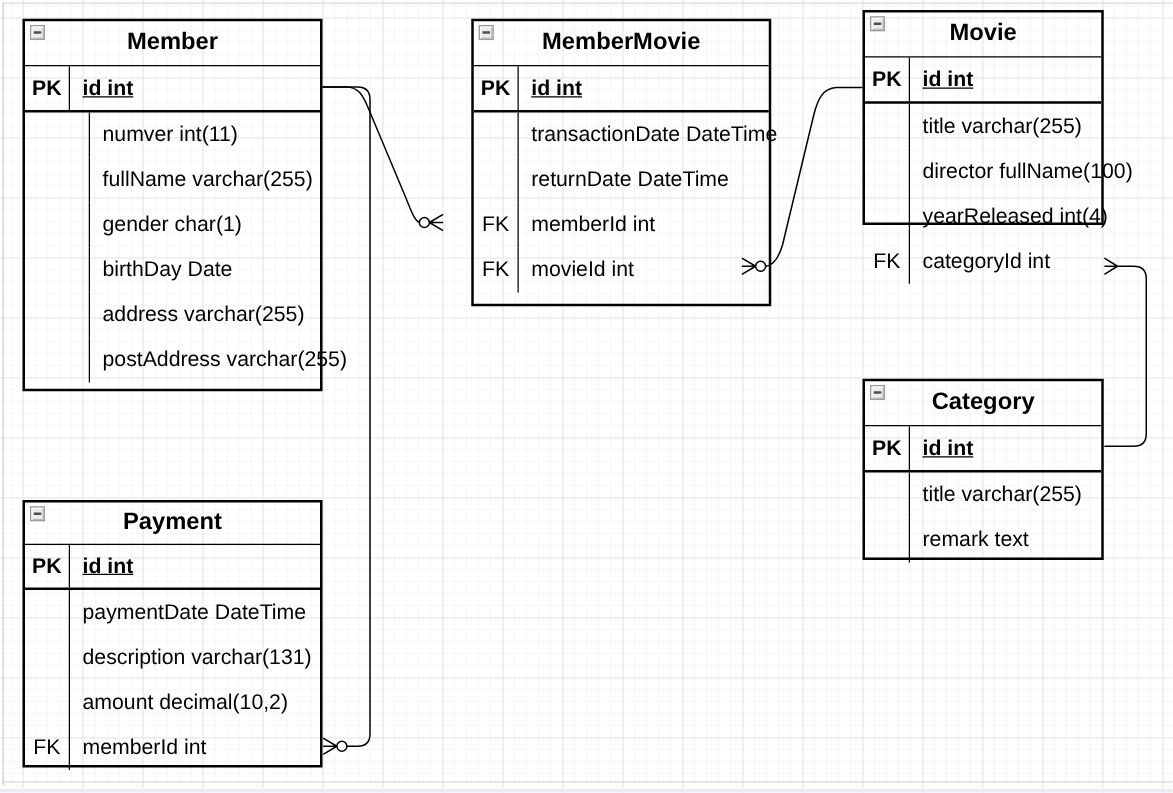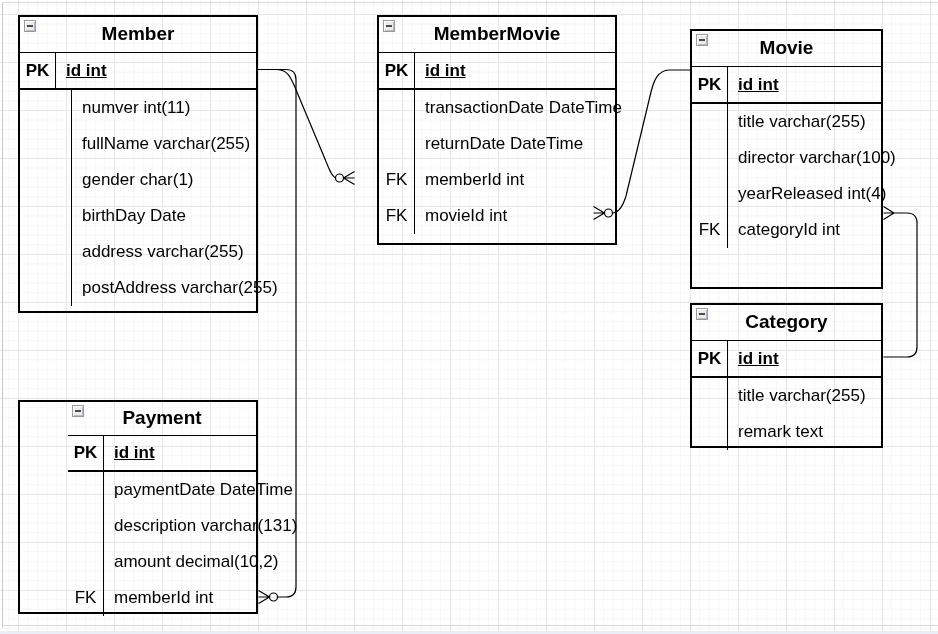--- a/index.html
+++ b/index.html
@@ -57,24 +57,24 @@
   .pkrow .key{font-weight:bold;}
   .field{padding-left:10px;white-space:nowrap;}
   .field.pk{font-weight:bold;text-decoration:underline;}
   .t-body{box-sizing:border-box;}
 
   
   #t-member      {left:18px; top:15px;  width:240px;height:298px;}
   #t-member .t-body{padding-bottom:9px;padding-left:16px;}
   #t-membermovie {left:354px;top:15px;  width:240px;height:230px;margin-left:23px;}
   #t-membermovie .t-body{padding-bottom:13px;}
-  #t-movie       {left:690px;top:29px;  width:193px;height:260px;}
+  #t-movie       {left:690px;top:8px;  width:193px;height:172px;}
   #t-movie .t-body{padding-bottom:11px;}
   #t-category    {left:690px;top:303px; width:193px;height:145px;}
-  #t-payment     {left:18px; top:400px; width:240px;height:214px;padding-left:48px;}
+  #t-payment     {left:18px; top:400px; width:240px;height:214px;}
   #t-payment .t-header{height:34px;line-height:32px;}
   #t-payment .pkrow{height:36px;}
 </style>
 </head>
 <body>
 
 <div id="canvas">
 
   <div id="page-edge-left" class="page-edge-v"></div>
   <div id="page-edge-top" class="page-edge-h"></div>
@@ -190,21 +190,21 @@
       <span class="key">PK</span>
       <span class="field pk">id int</span>
     </div>
     <div class="t-body">
       <div class="row">
         <span class="key"></span>
         <span class="field">title varchar(255)</span>
       </div>
       <div class="row">
         <span class="key"></span>
-        <span class="field">director varchar(100)</span>
+        <span class="field">director fullName(100)</span>
       </div>
       <div class="row">
         <span class="key"></span>
         <span class="field">yearReleased int(4)</span>
       </div>
       <div class="row">
         <span class="key">FK</span>
         <span class="field">categoryId int</span>
       </div>
     </div>

